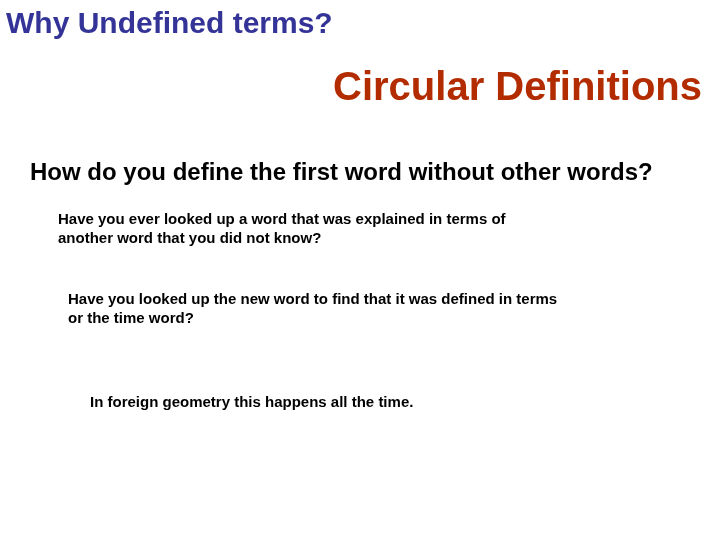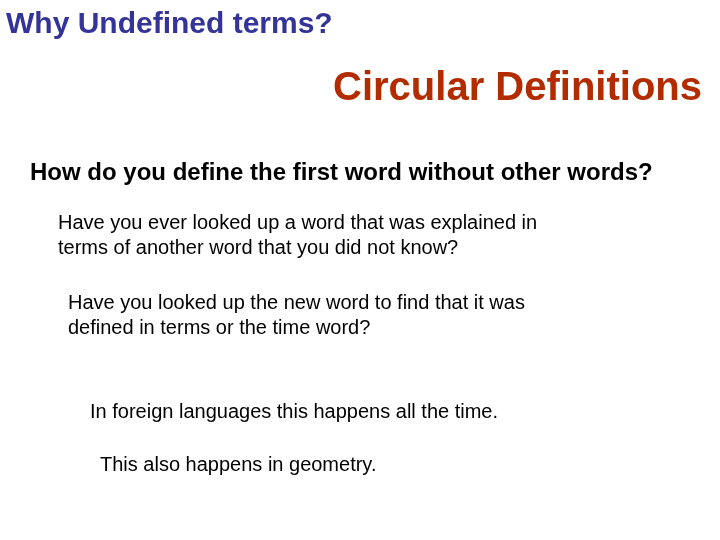--- a/index.html
+++ b/index.html
@@ -37,23 +37,24 @@
   .question {
     position: absolute;
     left: 30px;
     top: 158px;
     font-size: 24px;
     font-weight: bold;
     color: #000000;
   }
   .para {
     position: absolute;
-    font-size: 20px;
+    font-size: 15px;
     color: #000000;
     line-height: 1.25;
+    font-weight: bold;
   }
   .p1 { left: 58px;  top: 210px; width: 500px; }
   .p2 { left: 68px;  top: 290px; width: 500px; }
   .p3 { left: 90px;  top: 374px; width: 520px; }
   .p4 { left: 100px; top: 452px; width: 520px; }
 </style>
 </head>
 <body>
 
 <div class="slide">
@@ -63,18 +64,17 @@
   <div class="subtitle">Circular Definitions</div>
 
   <div class="question">How do you define the first word without other words?</div>
 
   <div class="para p1">Have you ever looked up a word that was explained in terms of another word that you did not know?</div>
 
   <div class="para p2">Have you looked up the new word to find that it was defined in terms or the time word?</div>
 
   <div class="para p3">
     <br>
-    <span>In foreign languages this happens all the time.</span>
+    <span>In foreign geometry this happens all the time.</span>
   </div>
 
-  <div class="para p4">This also happens in geometry.</div>
 
 </div>
 
 </body></html>

